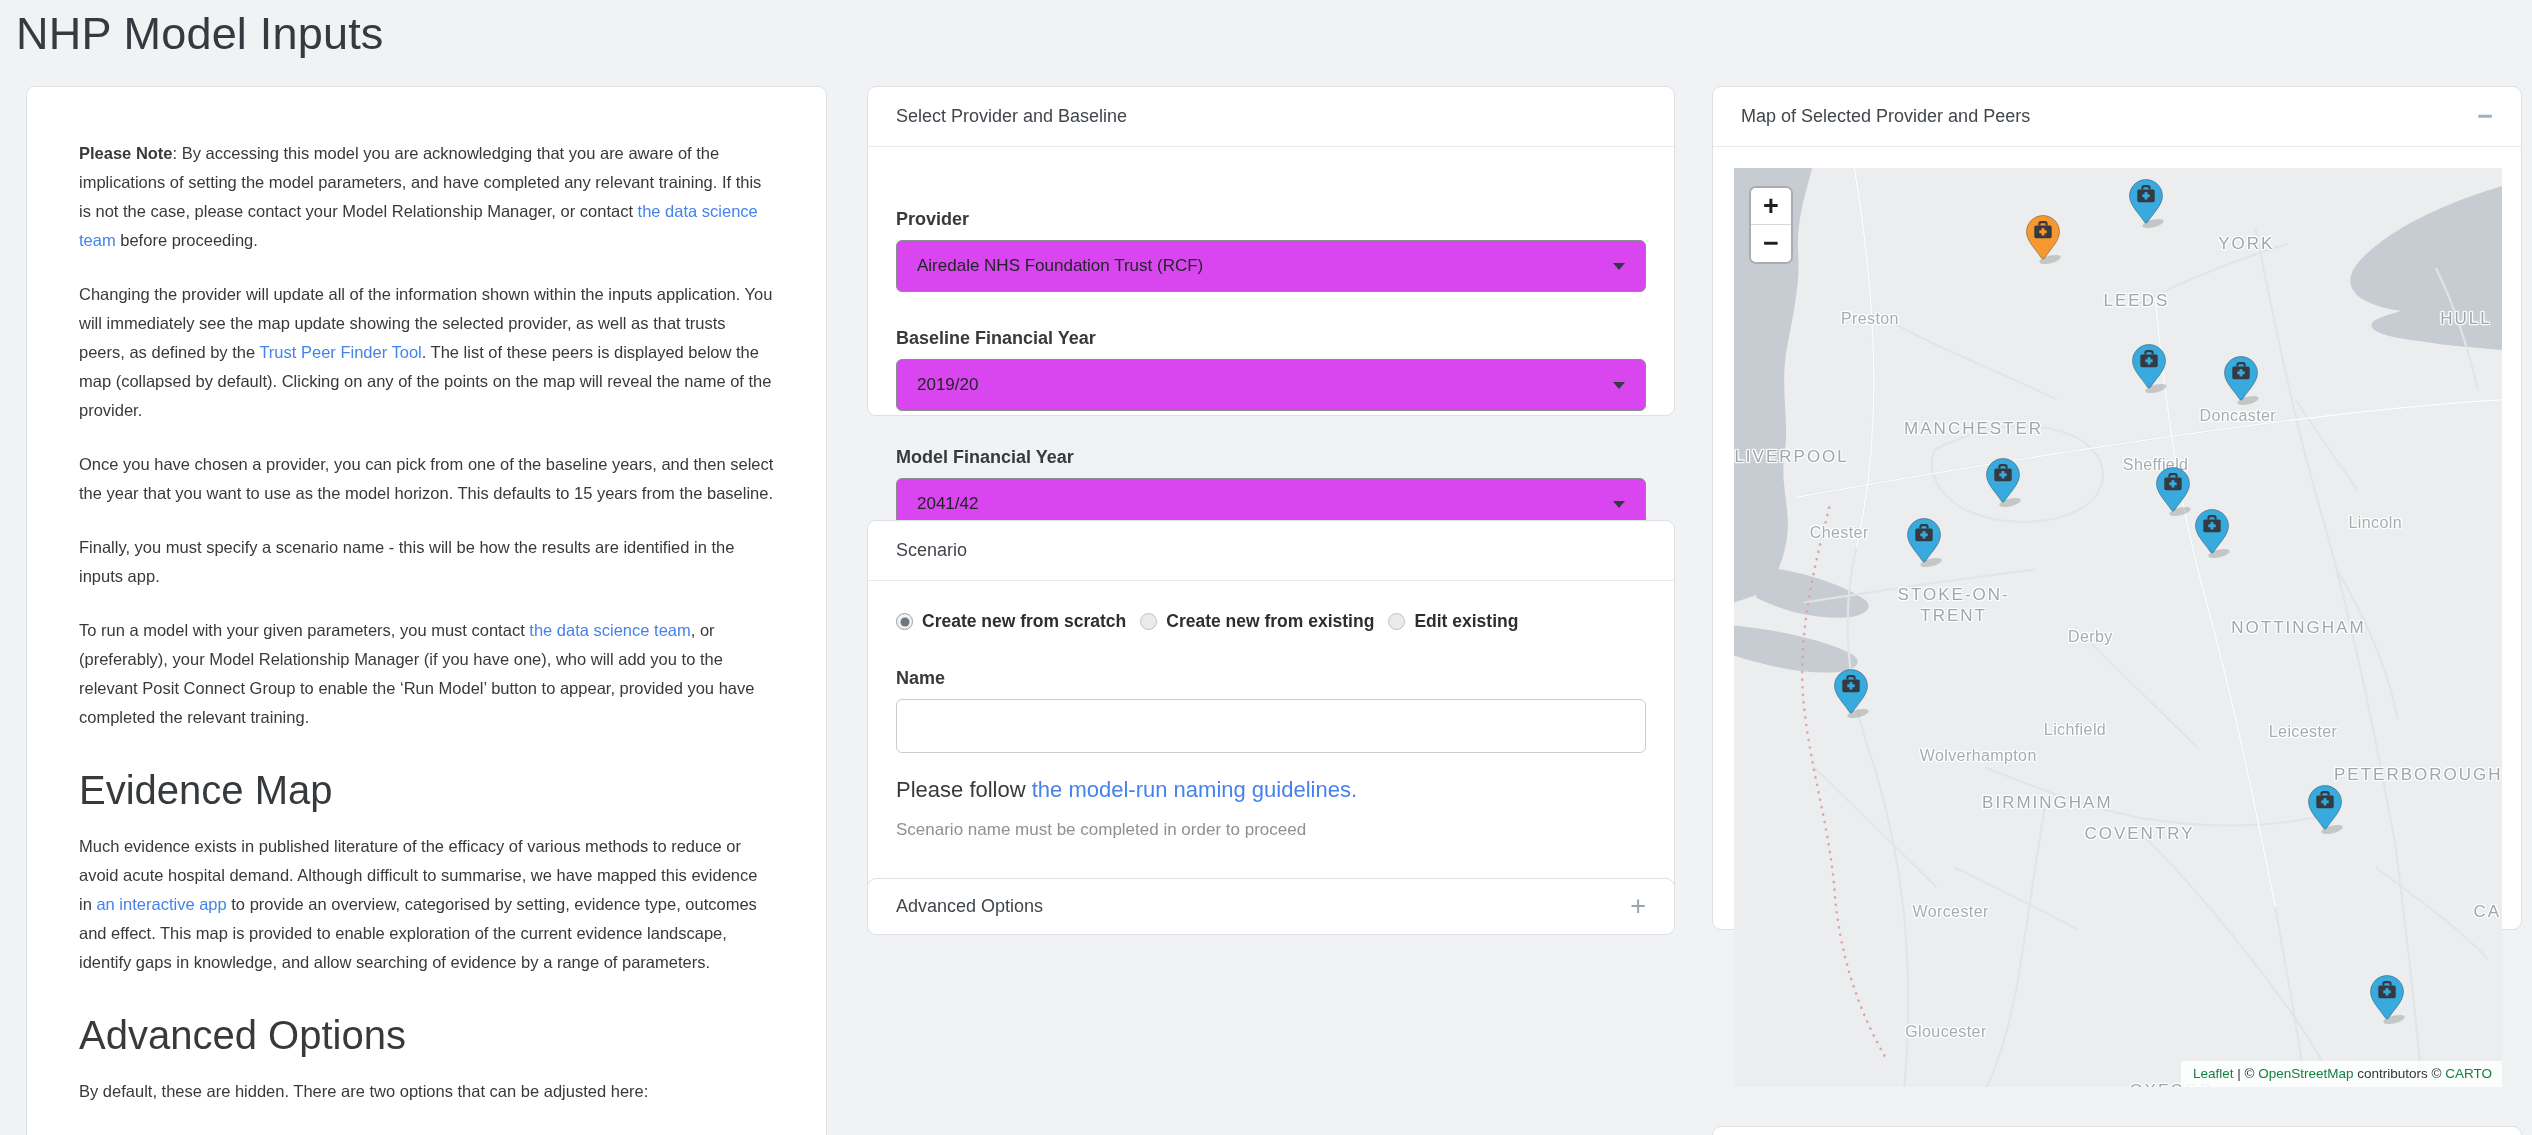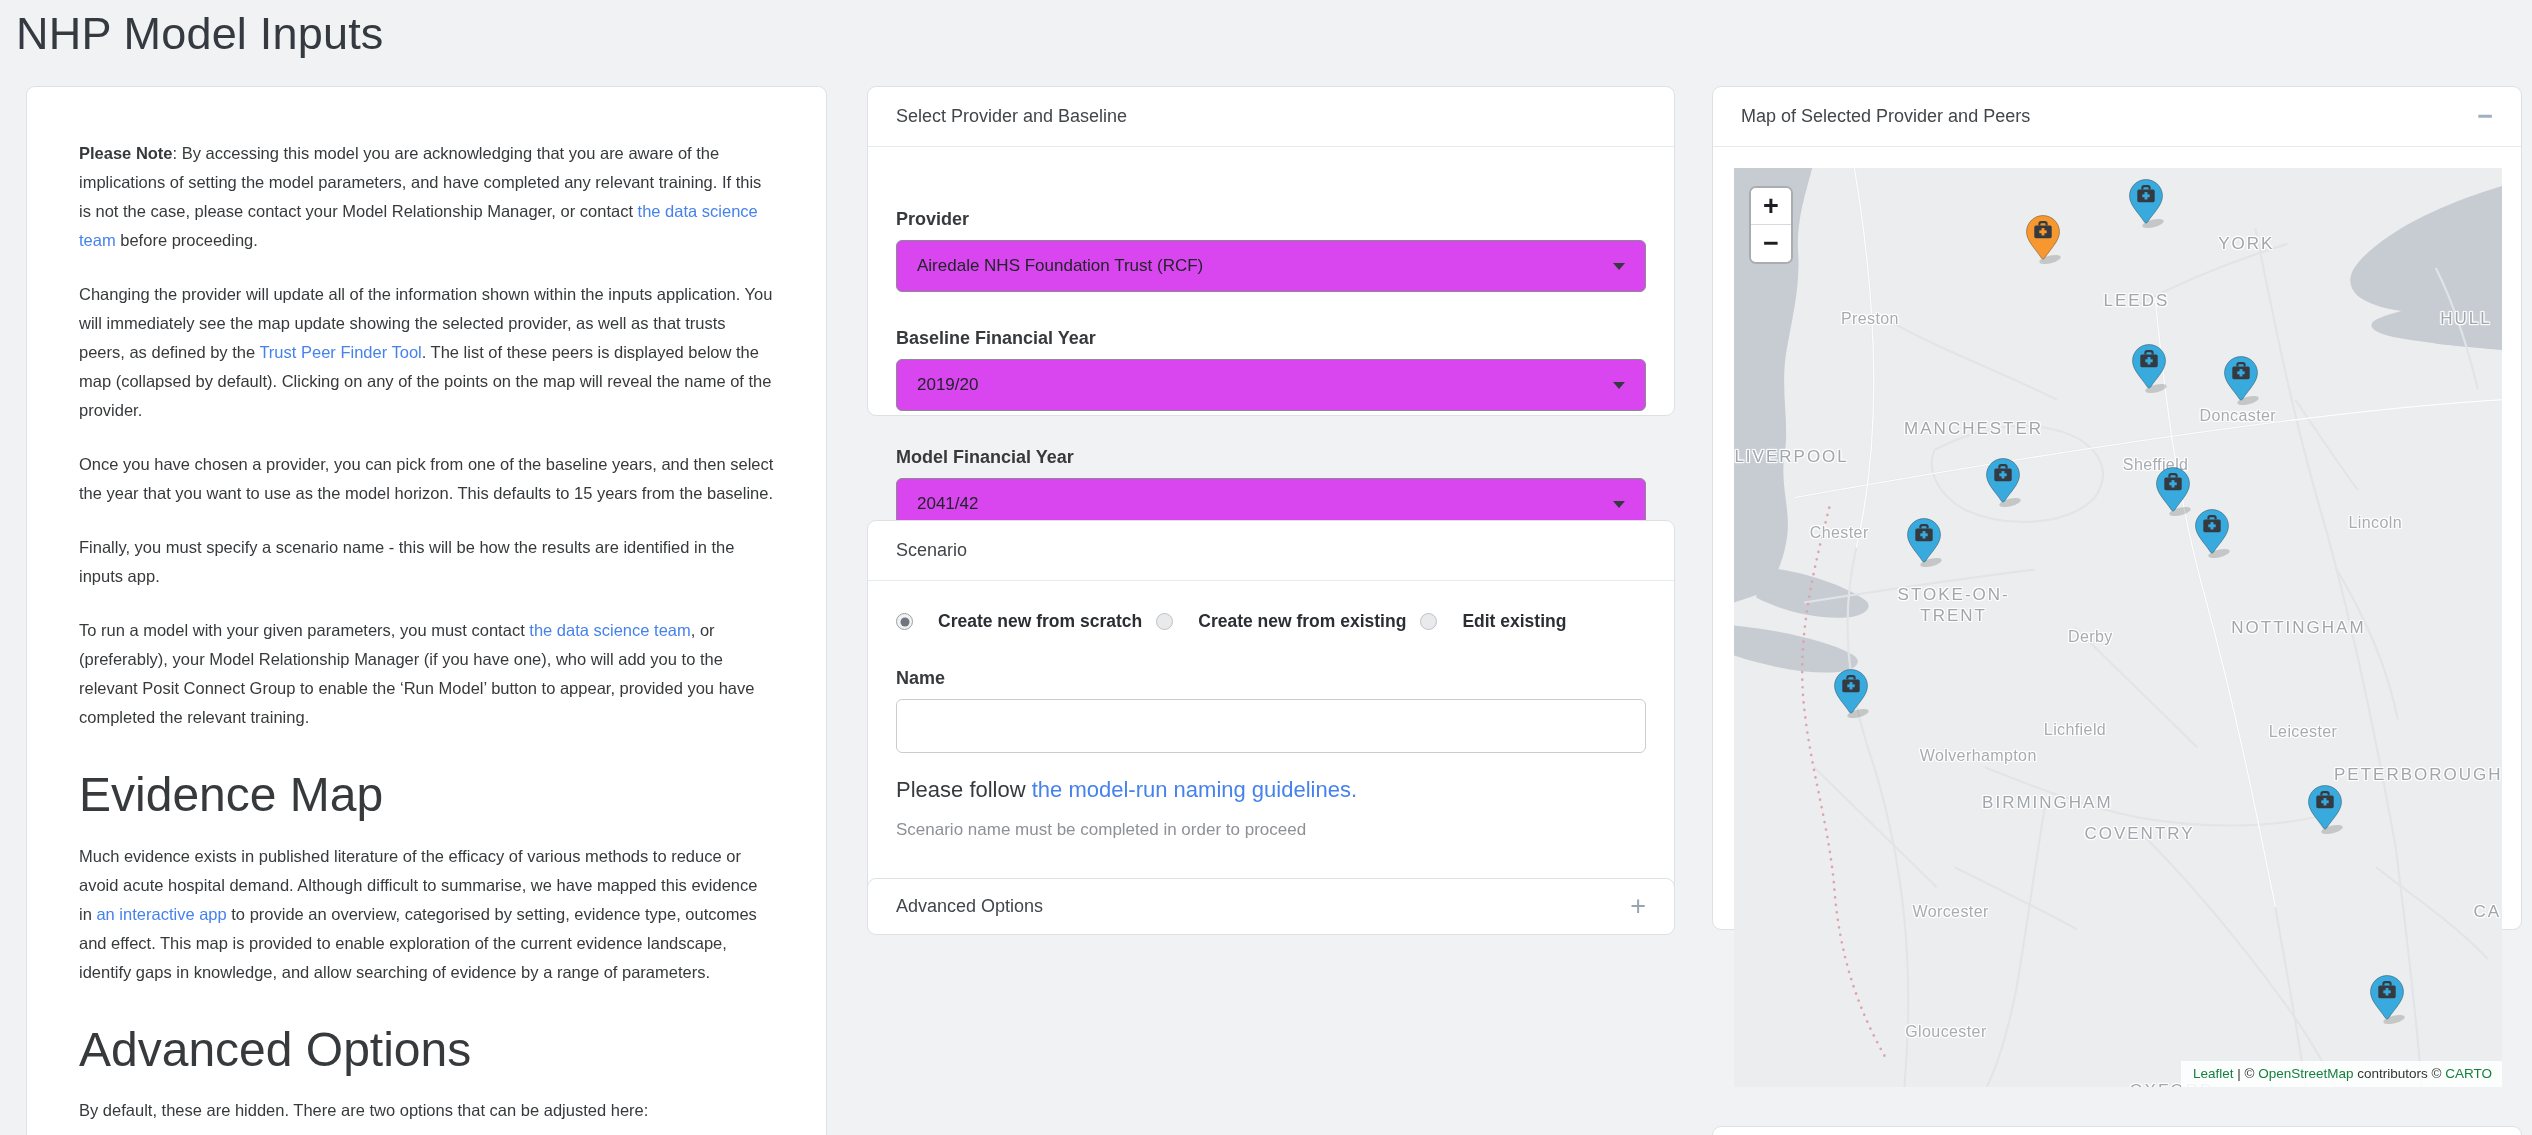--- a/index.html
+++ b/index.html
@@ -22,41 +22,41 @@
     display:flex;align-items:center;justify-content:space-between;
     height:60px;padding:0 28px;border-bottom:1px solid #e8ebee;
     font-size:18px;color:#41464b;box-sizing:border-box;
   }
   .card-header.no-border{border-bottom:none;}
   .collapse-glyph{color:#9aa3ae;font-size:27px;line-height:1;font-weight:400;cursor:pointer;}
   
   #intro-card{left:26px;top:86px;width:801px;height:1140px;border-bottom:none;border-bottom-left-radius:0;border-bottom-right-radius:0;}
   #intro-body{padding:52px 52px 30px 52px;font-size:16.5px;line-height:29px;}
   #intro-body p{margin:0 0 25px 0;}
-  #intro-body h2{font-size:48px;font-weight:400;margin:34px 0 18px 0;color:#373a3c;line-height:1.2;}
+  #intro-body h2{font-size:40px;font-weight:400;margin:34px 0 18px 0;color:#373a3c;line-height:1.2;}
   a.lnk{color:#4582EC;text-decoration:none;cursor:pointer;}
   
   #provider-card{left:867px;top:86px;width:808px;height:330px;}
   #scenario-card{left:867px;top:520px;width:808px;height:390px;}
   #advanced-card{left:867px;top:878px;width:808px;height:57px;}
   #advanced-card .card-header{height:55px;}
   .card-body{padding:26px 28px;box-sizing:border-box;}
   .field{margin-bottom:24px;}
   .field-label{font-weight:700;font-size:18px;margin-bottom:10px;color:#373a3c;margin-top:36px;}
   .selectbox{
     height:50px;border:1px solid #898d92;border-radius:6px;background:#d946ef;
     display:flex;align-items:center;justify-content:space-between;
     padding:0 20px;font-size:17px;color:#212529;cursor:pointer;
   }
   .caret{
     width:0;height:0;border-left:6px solid transparent;border-right:6px solid transparent;
     border-top:7px solid #343a40;flex:0 0 auto;margin-left:12px;
   }
   .radio-row{display:flex;align-items:center;flex-wrap:wrap;margin:4px 0 28px 0;}
-  .radio-opt{display:flex;align-items:center;margin-right:14px;cursor:pointer;gap:16px;}
+  .radio-opt{display:flex;align-items:center;margin-right:14px;cursor:pointer;}
   .radio-circ{
     width:17px;height:17px;border-radius:50%;background:#e9eaec;border:1px solid #bdc1c6;
     box-sizing:border-box;margin-right:9px;flex:0 0 auto;position:relative;
   }
   .radio-circ.sel{background:#f2f2f3;border-color:#9aa0a5;}
   .radio-circ.sel::after{
     content:"";position:absolute;left:50%;top:50%;width:9px;height:9px;border-radius:50%;
     background:#70767d;transform:translate(-50%,-50%);
   }
   .radio-label{font-weight:700;font-size:17.5px;color:#2b2f33;}

